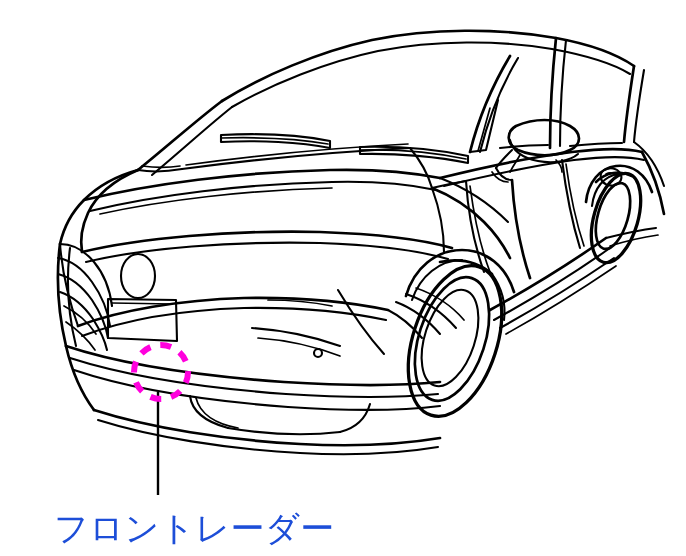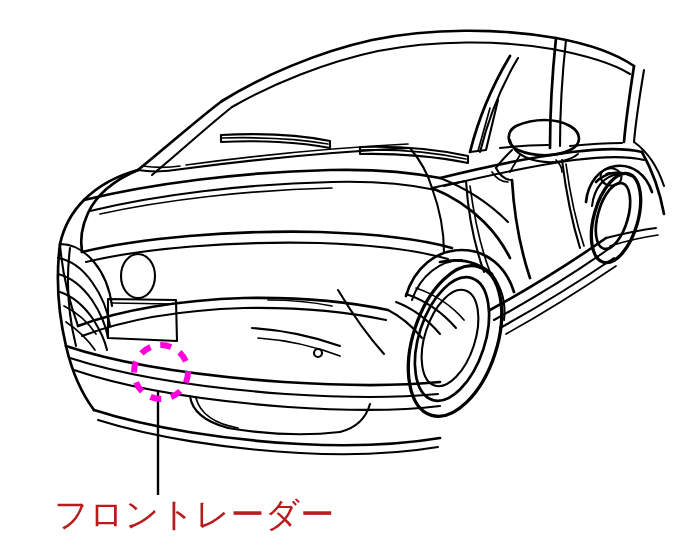--- a/index.html
+++ b/index.html
@@ -263,15 +263,15 @@
       <path class="ln w2" d="M606,238 C622,234 640,230 656,228" stroke="#000000"></path>
       <path class="ln w1" d="M610,246 C626,241 644,237 658,235" stroke="#000000"></path>
     </g>
 
     <line class="leader" x1="158" y1="392" x2="158" y2="495" stroke="#000000" stroke-width="2.4"></line>
 
     <circle id="callout-circle" class="callout-circle" cx="161" cy="372" r="27" stroke="#ff00dd" stroke-width="6" stroke-dasharray="11 10"></circle>
 
   </svg>
 
-  <div id="caption-label" style="left: 54px; top: 494px; font-size: 34px; color: #b91c1c;">フロントレーダー</div>
+  <div id="caption-label" style="left: 54px; top: 508px; font-size: 34px; color: #1d4ed8;">フロントレーダー</div>
 
 </div>
 
 </body></html>

